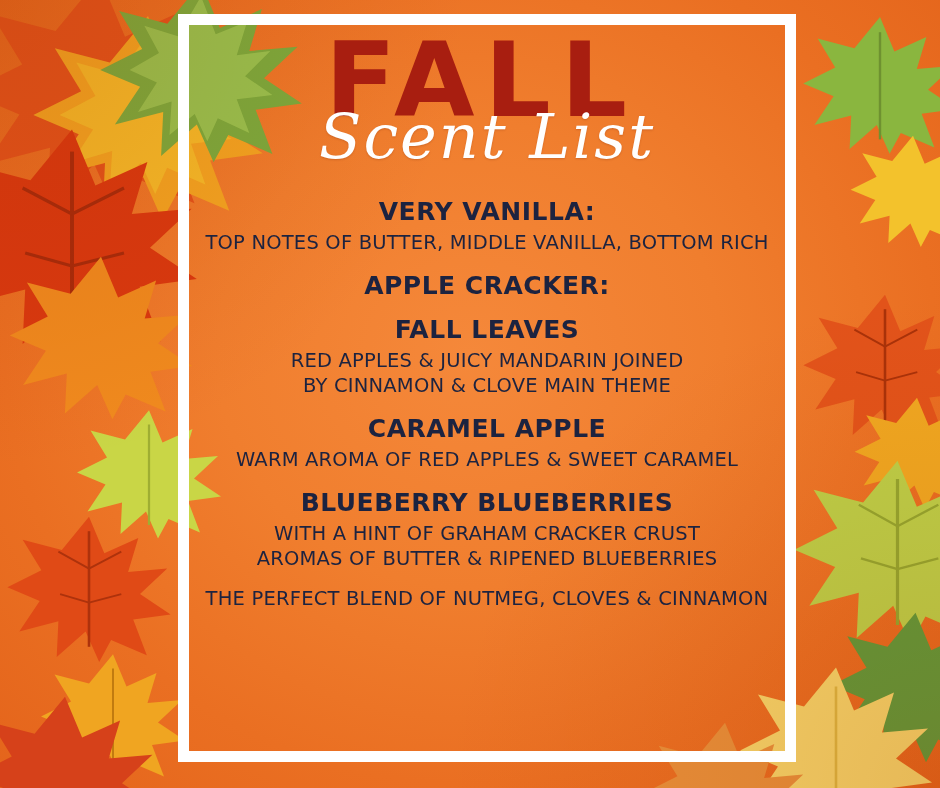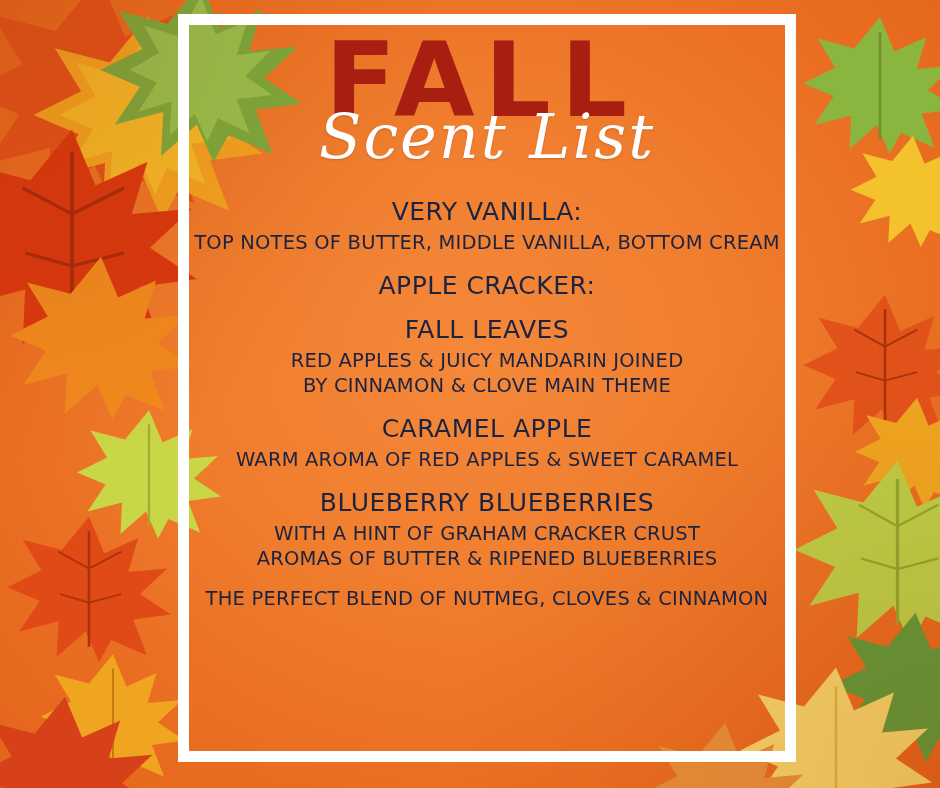--- a/index.html
+++ b/index.html
@@ -99,21 +99,21 @@
 
   
   .scent-list {
     margin-top: 2px;
   }
   .scent {
     margin-bottom: 16px;
   }
   .scent-name {
     font-family: "DejaVu Sans", sans-serif;
-    font-weight: 400;
+    font-weight: 700;
     font-size: 25px;
     letter-spacing: 0.5px;
     color: #1c2340;
     line-height: 1.15;
     margin-bottom: 4px;
   }
   .scent-desc-line {
     font-family: "DejaVu Sans", sans-serif;
     font-weight: 400;
     font-size: 19.5px;
@@ -237,21 +237,21 @@
 
     <div class="title-wrap">
       <div class="title-fall">FALL</div>
       <div class="title-script">Scent List</div>
     </div>
 
     <div class="scent-list">
 
       <div class="scent">
         <div class="scent-name">VERY VANILLA:</div>
-        <div class="scent-desc-line">TOP NOTES OF BUTTER, MIDDLE VANILLA, BOTTOM CREAM</div>
+        <div class="scent-desc-line">TOP NOTES OF BUTTER, MIDDLE VANILLA, BOTTOM RICH</div>
       </div>
 
       <div class="scent">
         <div class="scent-name">APPLE CRACKER:</div>
       </div>
 
       <div class="scent">
         <div class="scent-name">FALL LEAVES</div>
         <div class="scent-desc-line">RED APPLES &amp; JUICY MANDARIN JOINED</div>
         <div class="scent-desc-line">BY CINNAMON &amp; CLOVE MAIN THEME</div>

